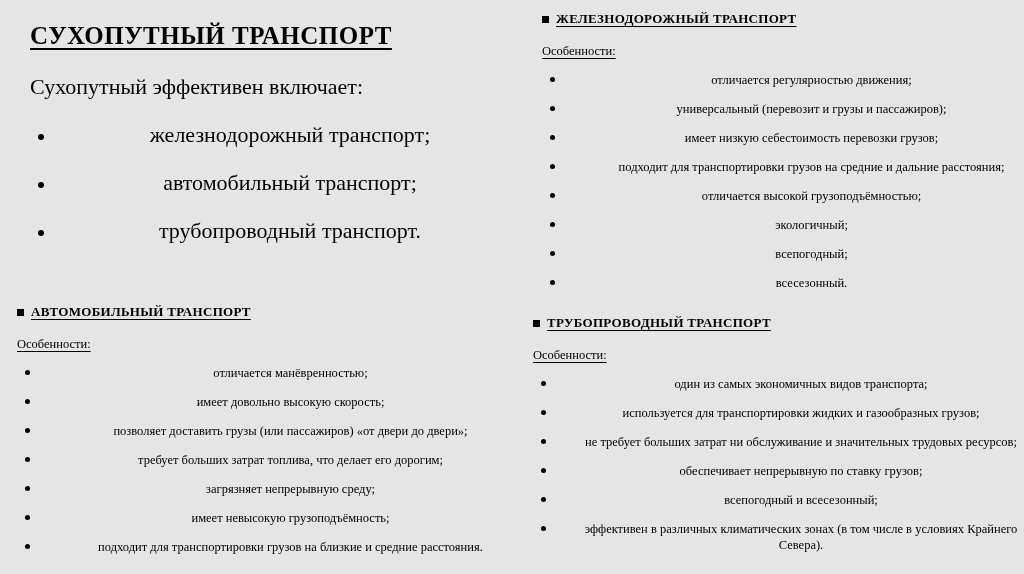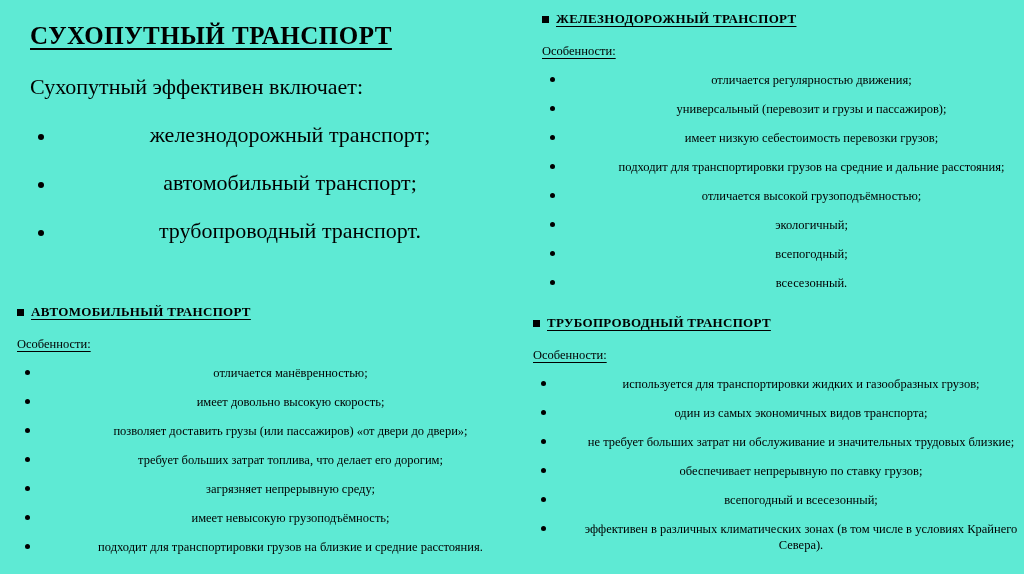--- a/index.html
+++ b/index.html
@@ -3,21 +3,21 @@
 <meta charset="utf-8">
 <style>
   * { margin: 0; padding: 0; box-sizing: border-box; }
   html, body {
     width: 1024px; height: 574px;
     background: #ffffff;
     font-family: "Liberation Serif", "DejaVu Serif", serif;
     color: #000000;
     overflow: hidden;
   }
-  .slide { position: relative; width: 1024px; height: 574px; background: #5eead4; }
+  .slide { position: relative; width: 1024px; height: 574px; background: #e5e5e5; }
 
   
   .intro { position: absolute; left: 30px; top: 22px; width: 460px; }
   .intro-title {
     font-size: 25px; font-weight: bold;
     text-decoration: underline;
     text-underline-offset: 4px;
     letter-spacing: 0.5px;
   }
   .intro-lead { font-size: 22px; margin-top: 24px; }
@@ -179,31 +179,31 @@
   <div class="section sec-pipe">
     <div class="sec-head">
       <span class="sq"></span>
       <span class="hd-text">ТРУБОПРОВОДНЫЙ ТРАНСПОРТ</span>
     </div>
     <div class="sec-sub">Особенности:</div>
     <ul class="feat-list">
 
         <li>
           <span class="dot-sm"></span>
+          <span class="feat-text">один из самых экономичных видов транспорта;</span>
+        </li>
+
+        <li>
+          <span class="dot-sm"></span>
           <span class="feat-text">используется для транспортировки жидких и газообразных грузов;</span>
         </li>
 
         <li>
           <span class="dot-sm"></span>
-          <span class="feat-text">один из самых экономичных видов транспорта;</span>
-        </li>
-
-        <li>
-          <span class="dot-sm"></span>
-          <span class="feat-text">не требует больших затрат ни обслуживание и значительных трудовых близкие;</span>
+          <span class="feat-text">не требует больших затрат ни обслуживание и значительных трудовых ресурсов;</span>
         </li>
 
         <li>
           <span class="dot-sm"></span>
           <span class="feat-text">обеспечивает непрерывную по ставку грузов;</span>
         </li>
 
         <li>
           <span class="dot-sm"></span>
           <span class="feat-text">всепогодный и всесезонный;</span>

